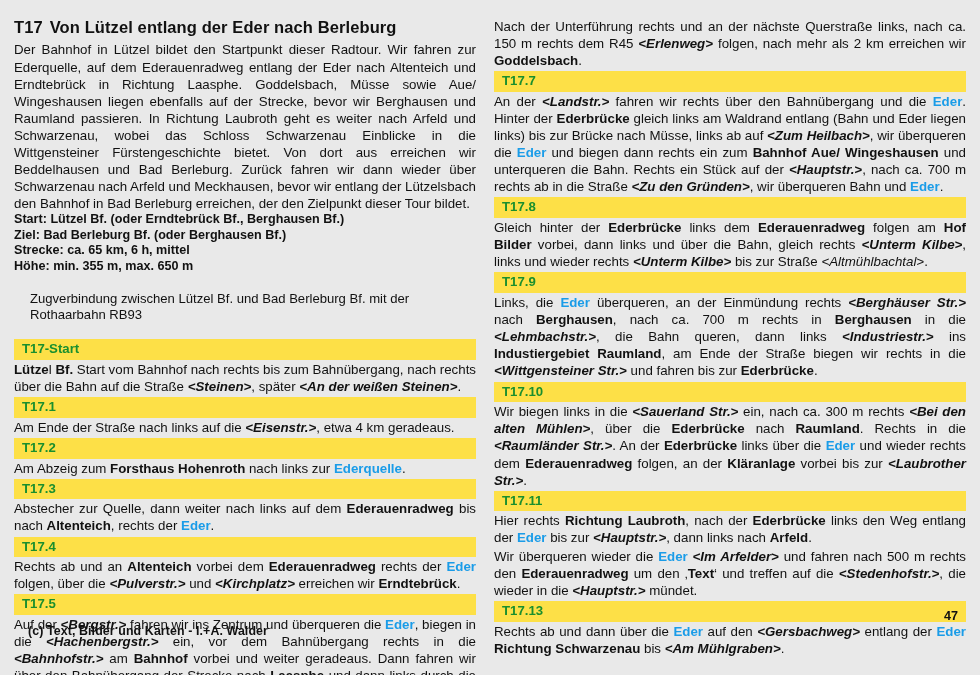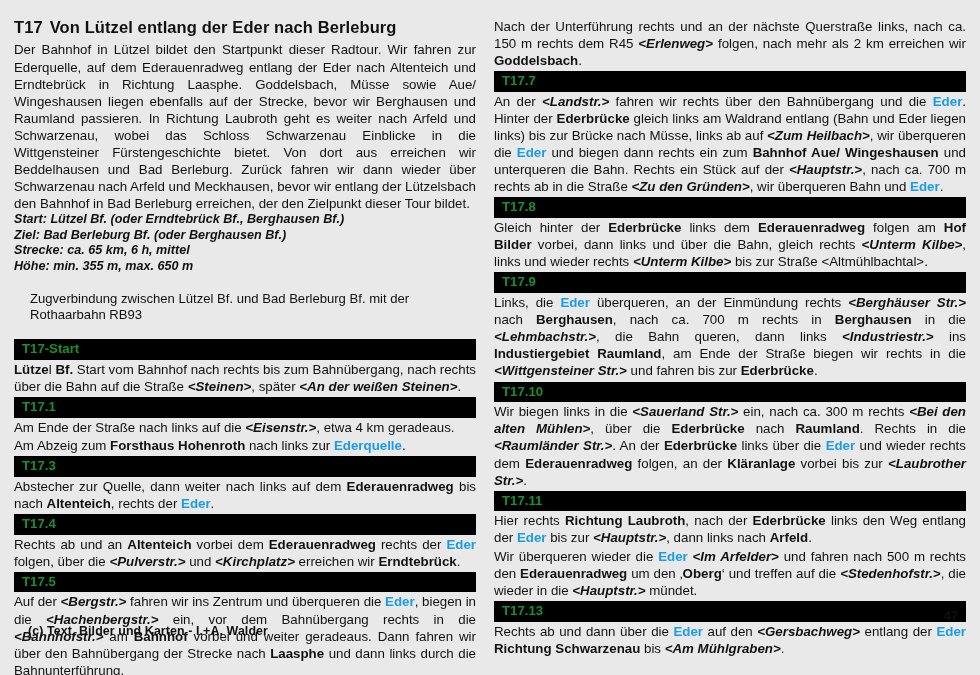--- a/index.html
+++ b/index.html
@@ -58,32 +58,31 @@
   }
   .para.justify-last {
     text-align-last: left;
   }
   .facts {
     font-size: 12.6px;
     line-height: 1.24;
     font-weight: bold;
     margin: 0;
     text-align: left;
-    font-style: italic;
   }
   .facts-note {
     font-size: 13.1px;
     line-height: 1.24;
     margin: 16px;
     text-align: left;
   }
 
   
   .sec-head {
-    background: #000000;
+    background: #fde047;
     color: #1a8f2e;
     font-weight: bold;
     font-size: 13.2px;
     line-height: 1.42;
     padding: 1px 0 1px 8px;
     margin: 2px 0 1px 0;
   }
   .sec-body {
     font-size: 13.3px;
     line-height: 1.285;
@@ -94,20 +93,21 @@
     text-align-last: left;
   }
 
   
   b, .b { font-weight: bold; }
   .street {
     font-weight: bold;
     font-style: italic;
   }
   .street-plain {
+    font-style: italic;
   }
   .river {
     color: #1a9ce8;
     font-weight: bold;
   }
 
   
   .footer {
     position: absolute;
     left: 28px;
@@ -143,20 +143,21 @@
       <p class="facts">Strecke: ca. 65 km, 6 h, mittel</p>
       <p class="facts">Höhe: min. 355 m, max. 650 m</p>
       <p class="facts-note">Zugverbindung zwischen Lützel Bf. und Bad Berleburg Bf. mit der Rothaarbahn RB93</p>
 
       <div class="sec-head">T17-Start</div>
       <p class="sec-body last-left"><b>Lütze</b>l <b>Bf.</b> Start vom Bahnhof nach rechts bis zum Bahnübergang, nach rechts über die Bahn auf die Straße <span class="street">&lt;Steinen&gt;</span>, später <span class="street">&lt;An der weißen Steinen&gt;</span>.</p>
 
       <div class="sec-head">T17.1</div>
       <p class="sec-body last-left">Am Ende der Straße nach links auf die <span class="street">&lt;Eisenstr.&gt;</span>, etwa 4 km geradeaus.</p>
 
+      <div class="sec-head">T17.2</div>
       <p class="sec-body last-left">Am Abzeig zum <b>Forsthaus Hohenroth</b> nach links zur <span class="river">Ederquelle</span>.</p>
 
       <div class="sec-head">T17.3</div>
       <p class="sec-body last-left">Abstecher zur Quelle, dann weiter nach links auf dem <b>Ederauenradweg</b> bis nach <b>Altenteich</b>, rechts der <span class="river">Eder</span>.</p>
 
       <div class="sec-head">T17.4</div>
       <p class="sec-body last-left">Rechts ab und an <b>Altenteich</b> vorbei dem <b>Ederauenradweg</b> rechts der <span class="river">Eder</span> folgen, über die <span class="street">&lt;Pulverstr.&gt;</span> und <span class="street">&lt;Kirchplatz&gt;</span> erreichen wir <b>Erndtebrück</b>.</p>
 
       <div class="sec-head">T17.5</div>
       <p class="sec-body last-left">Auf der <span class="street">&lt;Bergstr.&gt;</span> fahren wir ins Zentrum und überqueren die <span class="river">Eder</span>, biegen in die <span class="street">&lt;Hachenbergstr.&gt;</span> ein, vor dem Bahnübergang rechts in die <span class="street">&lt;Bahnhofstr.&gt;</span> am <b>Bahnhof</b> vorbei und weiter geradeaus. Dann fahren wir über den Bahnübergang der Strecke nach <b>Laasphe</b> und dann links durch die Bahnunterführung.</p>
@@ -176,21 +177,21 @@
 
       <div class="sec-head">T17.9</div>
       <p class="sec-body last-left">Links, die <span class="river">Eder</span> überqueren, an der Einmündung rechts <span class="street">&lt;Berghäuser Str.&gt;</span> nach <b>Berghausen</b>, nach ca. 700 m rechts in <b>Berghausen</b> in die <span class="street">&lt;Lehmbachstr.&gt;</span>, die Bahn queren, dann links <span class="street">&lt;Industriestr.&gt;</span> ins <b>Industiergebiet Raumland</b>, am Ende der Straße biegen wir rechts in die <span class="street">&lt;Wittgensteiner Str.&gt;</span> und fahren bis zur <b>Ederbrücke</b>.</p>
 
       <div class="sec-head">T17.10</div>
       <p class="sec-body last-left">Wir biegen links in die <span class="street">&lt;Sauerland Str.&gt;</span> ein, nach ca. 300 m rechts <span class="street">&lt;Bei den alten Mühlen&gt;</span>, über die <b>Ederbrücke</b> nach <b>Raumland</b>. Rechts in die <span class="street">&lt;Raumländer Str.&gt;</span>. An der <b>Ederbrücke</b> links über die <span class="river">Eder</span> und wieder rechts dem <b>Ederauenradweg</b> folgen, an der <b>Kläranlage</b> vorbei bis zur <span class="street">&lt;Laubrother Str.&gt;</span>.</p>
 
       <div class="sec-head">T17.11</div>
       <p class="sec-body last-left">Hier rechts <b>Richtung Laubroth</b>, nach der <b>Ederbrücke</b> links den Weg entlang der <span class="river">Eder</span> bis zur <span class="street">&lt;Hauptstr.&gt;</span>, dann links nach <b>Arfeld</b>.</p>
 
-      <p class="sec-body last-left">Wir überqueren wieder die <span class="river">Eder</span> <span class="street">&lt;Im Arfelder&gt;</span> und fahren nach 500 m rechts den <b>Ederauenradweg</b> um den ‚<b>Oberg</b>‘ und treffen auf die <span class="street">&lt;Stedenhofstr.&gt;</span>, die wieder in die <span class="street">&lt;Hauptstr.&gt;</span> mündet.</p>
+      <p class="sec-body last-left">Wir überqueren wieder die <span class="river">Eder</span> <span class="street">&lt;Im Arfelder&gt;</span> und fahren nach 500 m rechts den <b>Ederauenradweg</b> um den ‚<b>Text</b>‘ und treffen auf die <span class="street">&lt;Stedenhofstr.&gt;</span>, die wieder in die <span class="street">&lt;Hauptstr.&gt;</span> mündet.</p>
 
       <div class="sec-head">T17.13</div>
       <p class="sec-body last-left">Rechts ab und dann über die <span class="river">Eder</span> auf den <span class="street">&lt;Gersbachweg&gt;</span> entlang der <span class="river">Eder</span> <b>Richtung Schwarzenau</b> bis <span class="street">&lt;Am Mühlgraben&gt;</span>.</p>
 
     </div>
   </div>
 
   <div class="footer">(c) Text, Bilder und Karten - I.+A. Walder</div>
   <div class="page-num">47</div>
 </div>

